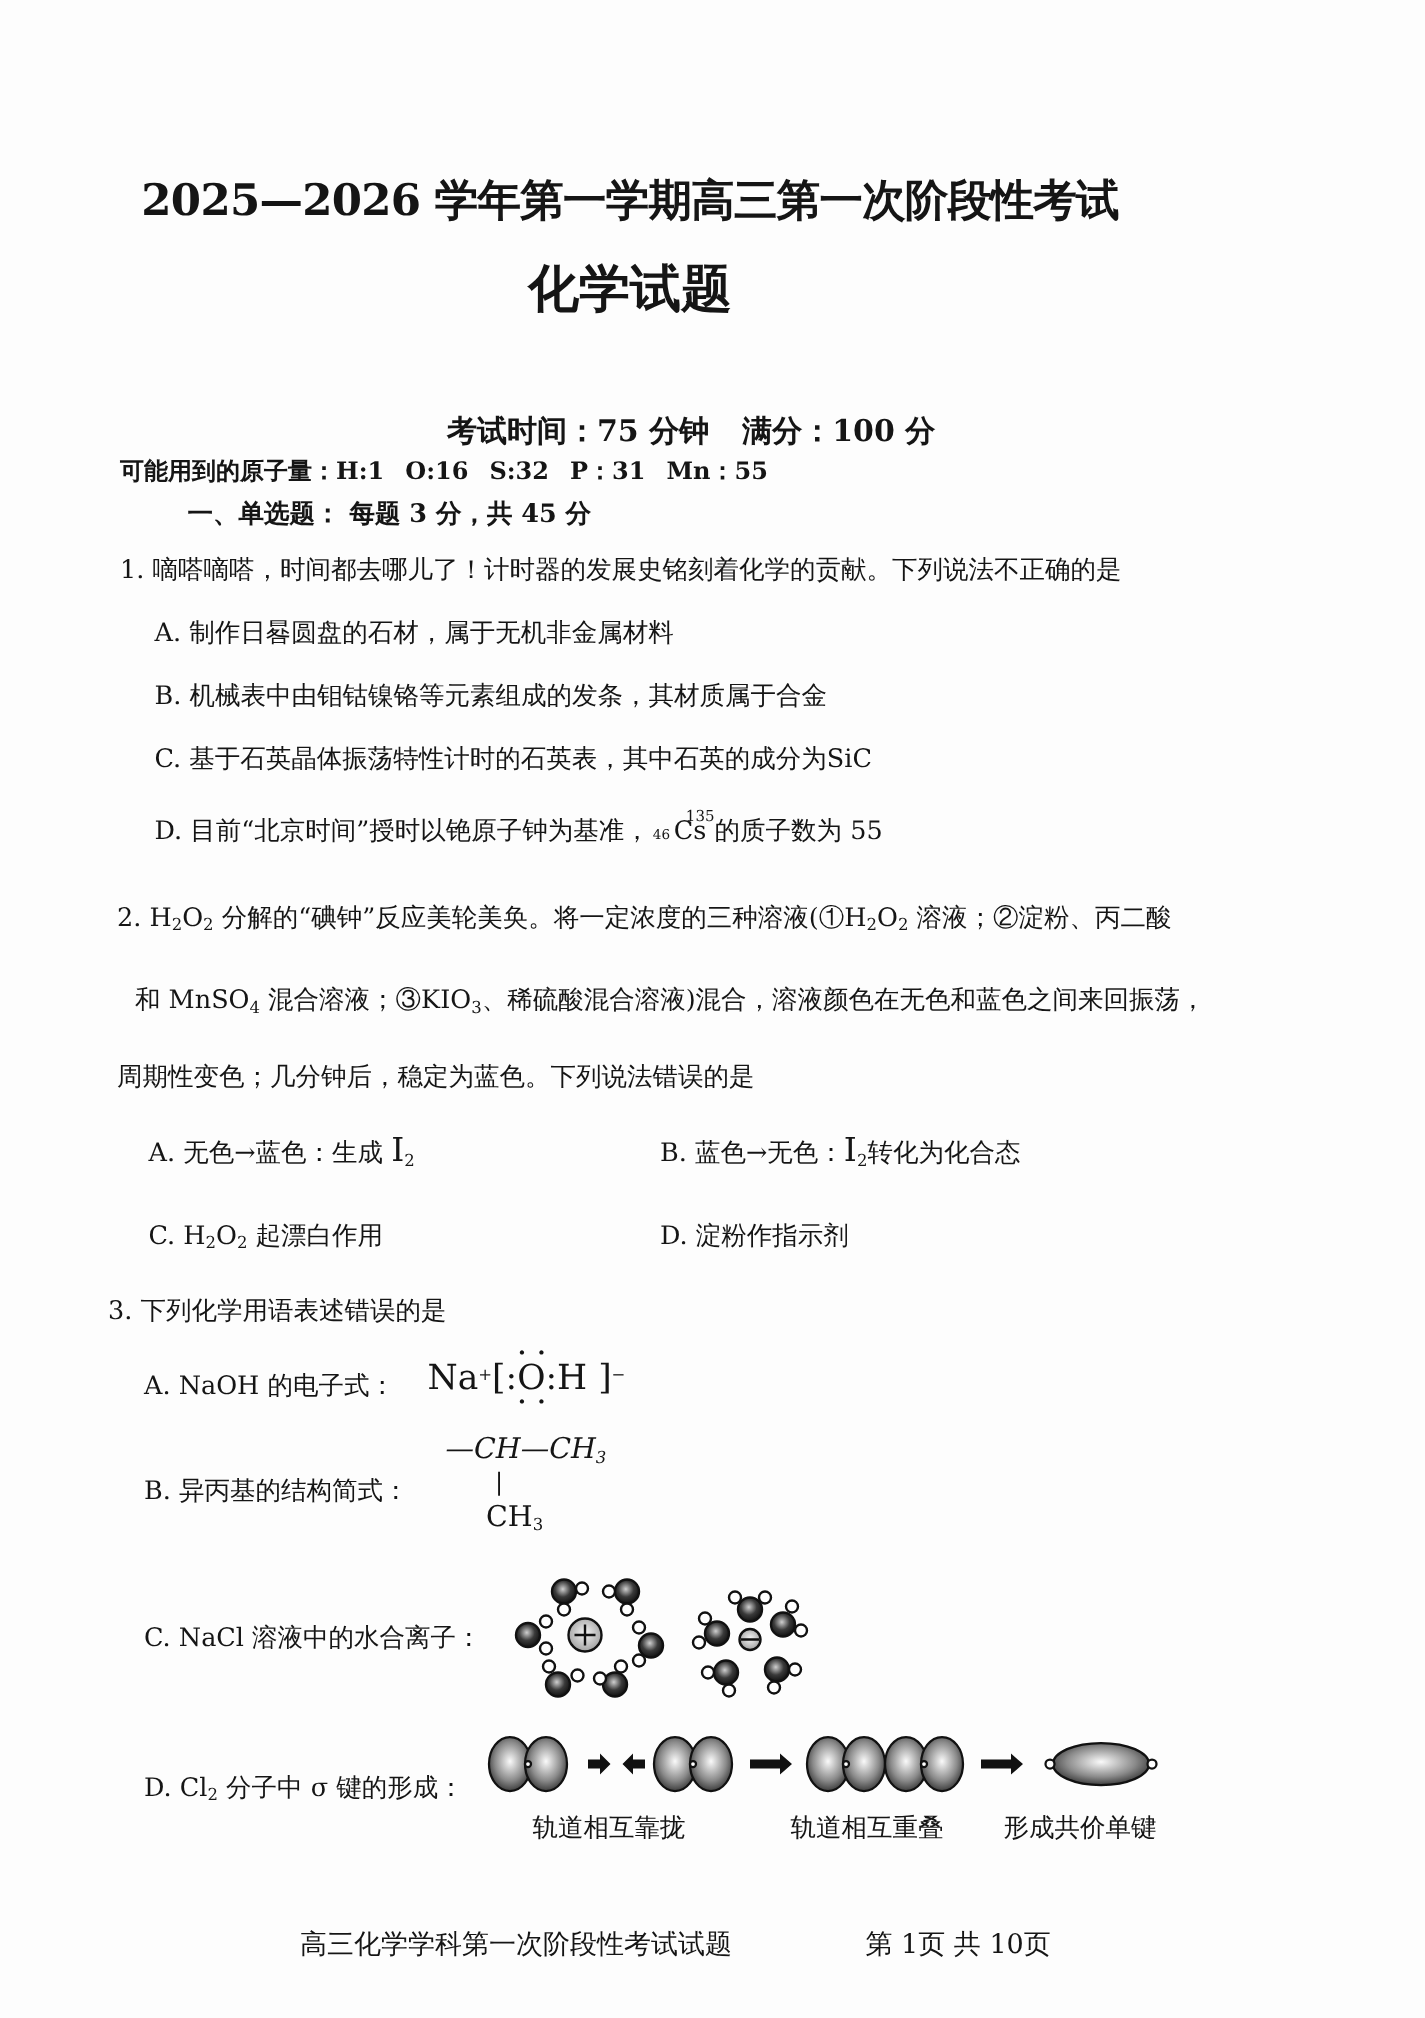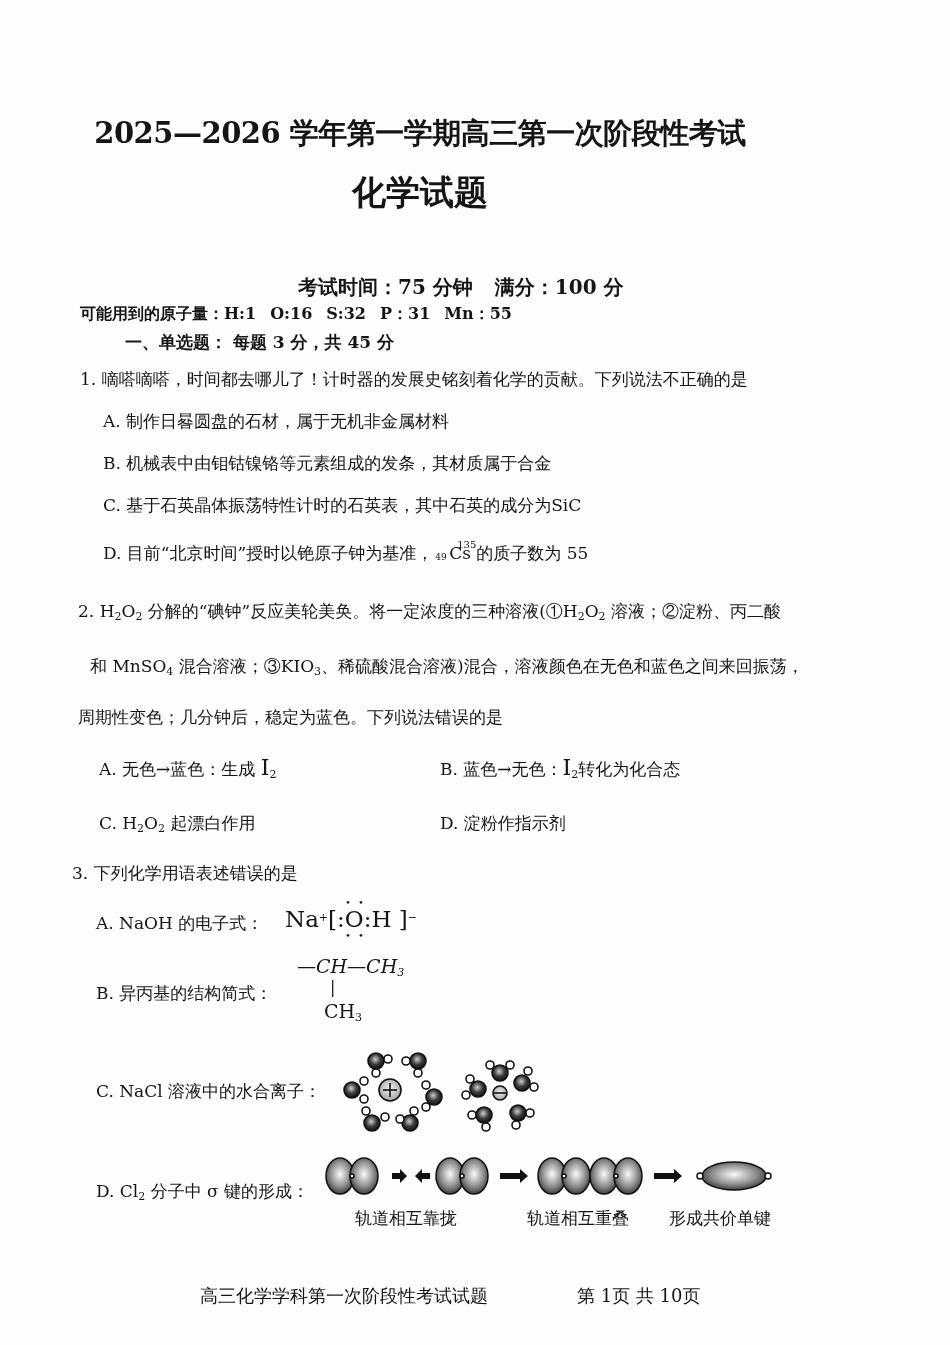--- a/index.html
+++ b/index.html
@@ -54,21 +54,21 @@
 <div class="abs opt" style="top:410px; left:103px;">
   <span>A.</span>&nbsp;<span>制作日晷圆盘的石材，属于无机非金属材料</span>
 </div>
 <div class="abs opt" style="top:452px; left:103px;">
   <span>B.</span>&nbsp;<span>机械表中由钼钴镍铬等元素组成的发条，其材质属于合金</span>
 </div>
 <div class="abs opt" style="top:494px; left:103px;">
   <span>C.</span>&nbsp;<span>基于石英晶体振荡特性计时的石英表，其中石英的成分为SiC</span>
 </div>
 <div class="abs opt" style="top:542px; left:103px;">
-  <span>D.</span>&nbsp;<span>目前“北京时间”授时以铯原子钟为基准，</span><span class="iso"><span class="m">135</span><span class="z">49</span></span><span>Cs</span><span> 的质子数为 55</span>
+  <span>D.</span>&nbsp;<span>目前“北京时间”授时以铯原子钟为基准，</span><span class="iso"><span class="m">135</span><span class="z">46</span></span><span>Cs</span><span> 的质子数为 55</span>
 </div>
 
 <div class="abs q" style="top:600px; left:78px;">
   <span>2.</span>&nbsp;<span>H</span><sub>2</sub><span>O</span><sub>2</sub><span> 分解的“碘钟”反应美轮美奂。将一定浓度的三种溶液(①H</span><sub>2</sub><span>O</span><sub>2</sub><span> 溶液；②淀粉、丙二酸</span>
 </div>
 <div class="abs q" style="top:655px; left:90px;">
   <span>和 MnSO</span><sub>4</sub><span> 混合溶液；③KIO</span><sub>3</sub><span>、稀硫酸混合溶液)混合，溶液颜色在无色和蓝色之间来回振荡，</span>
 </div>
 <div class="abs q" style="top:706px; left:78px;">周期性变色；几分钟后，稳定为蓝色。下列说法错误的是</div>
 

